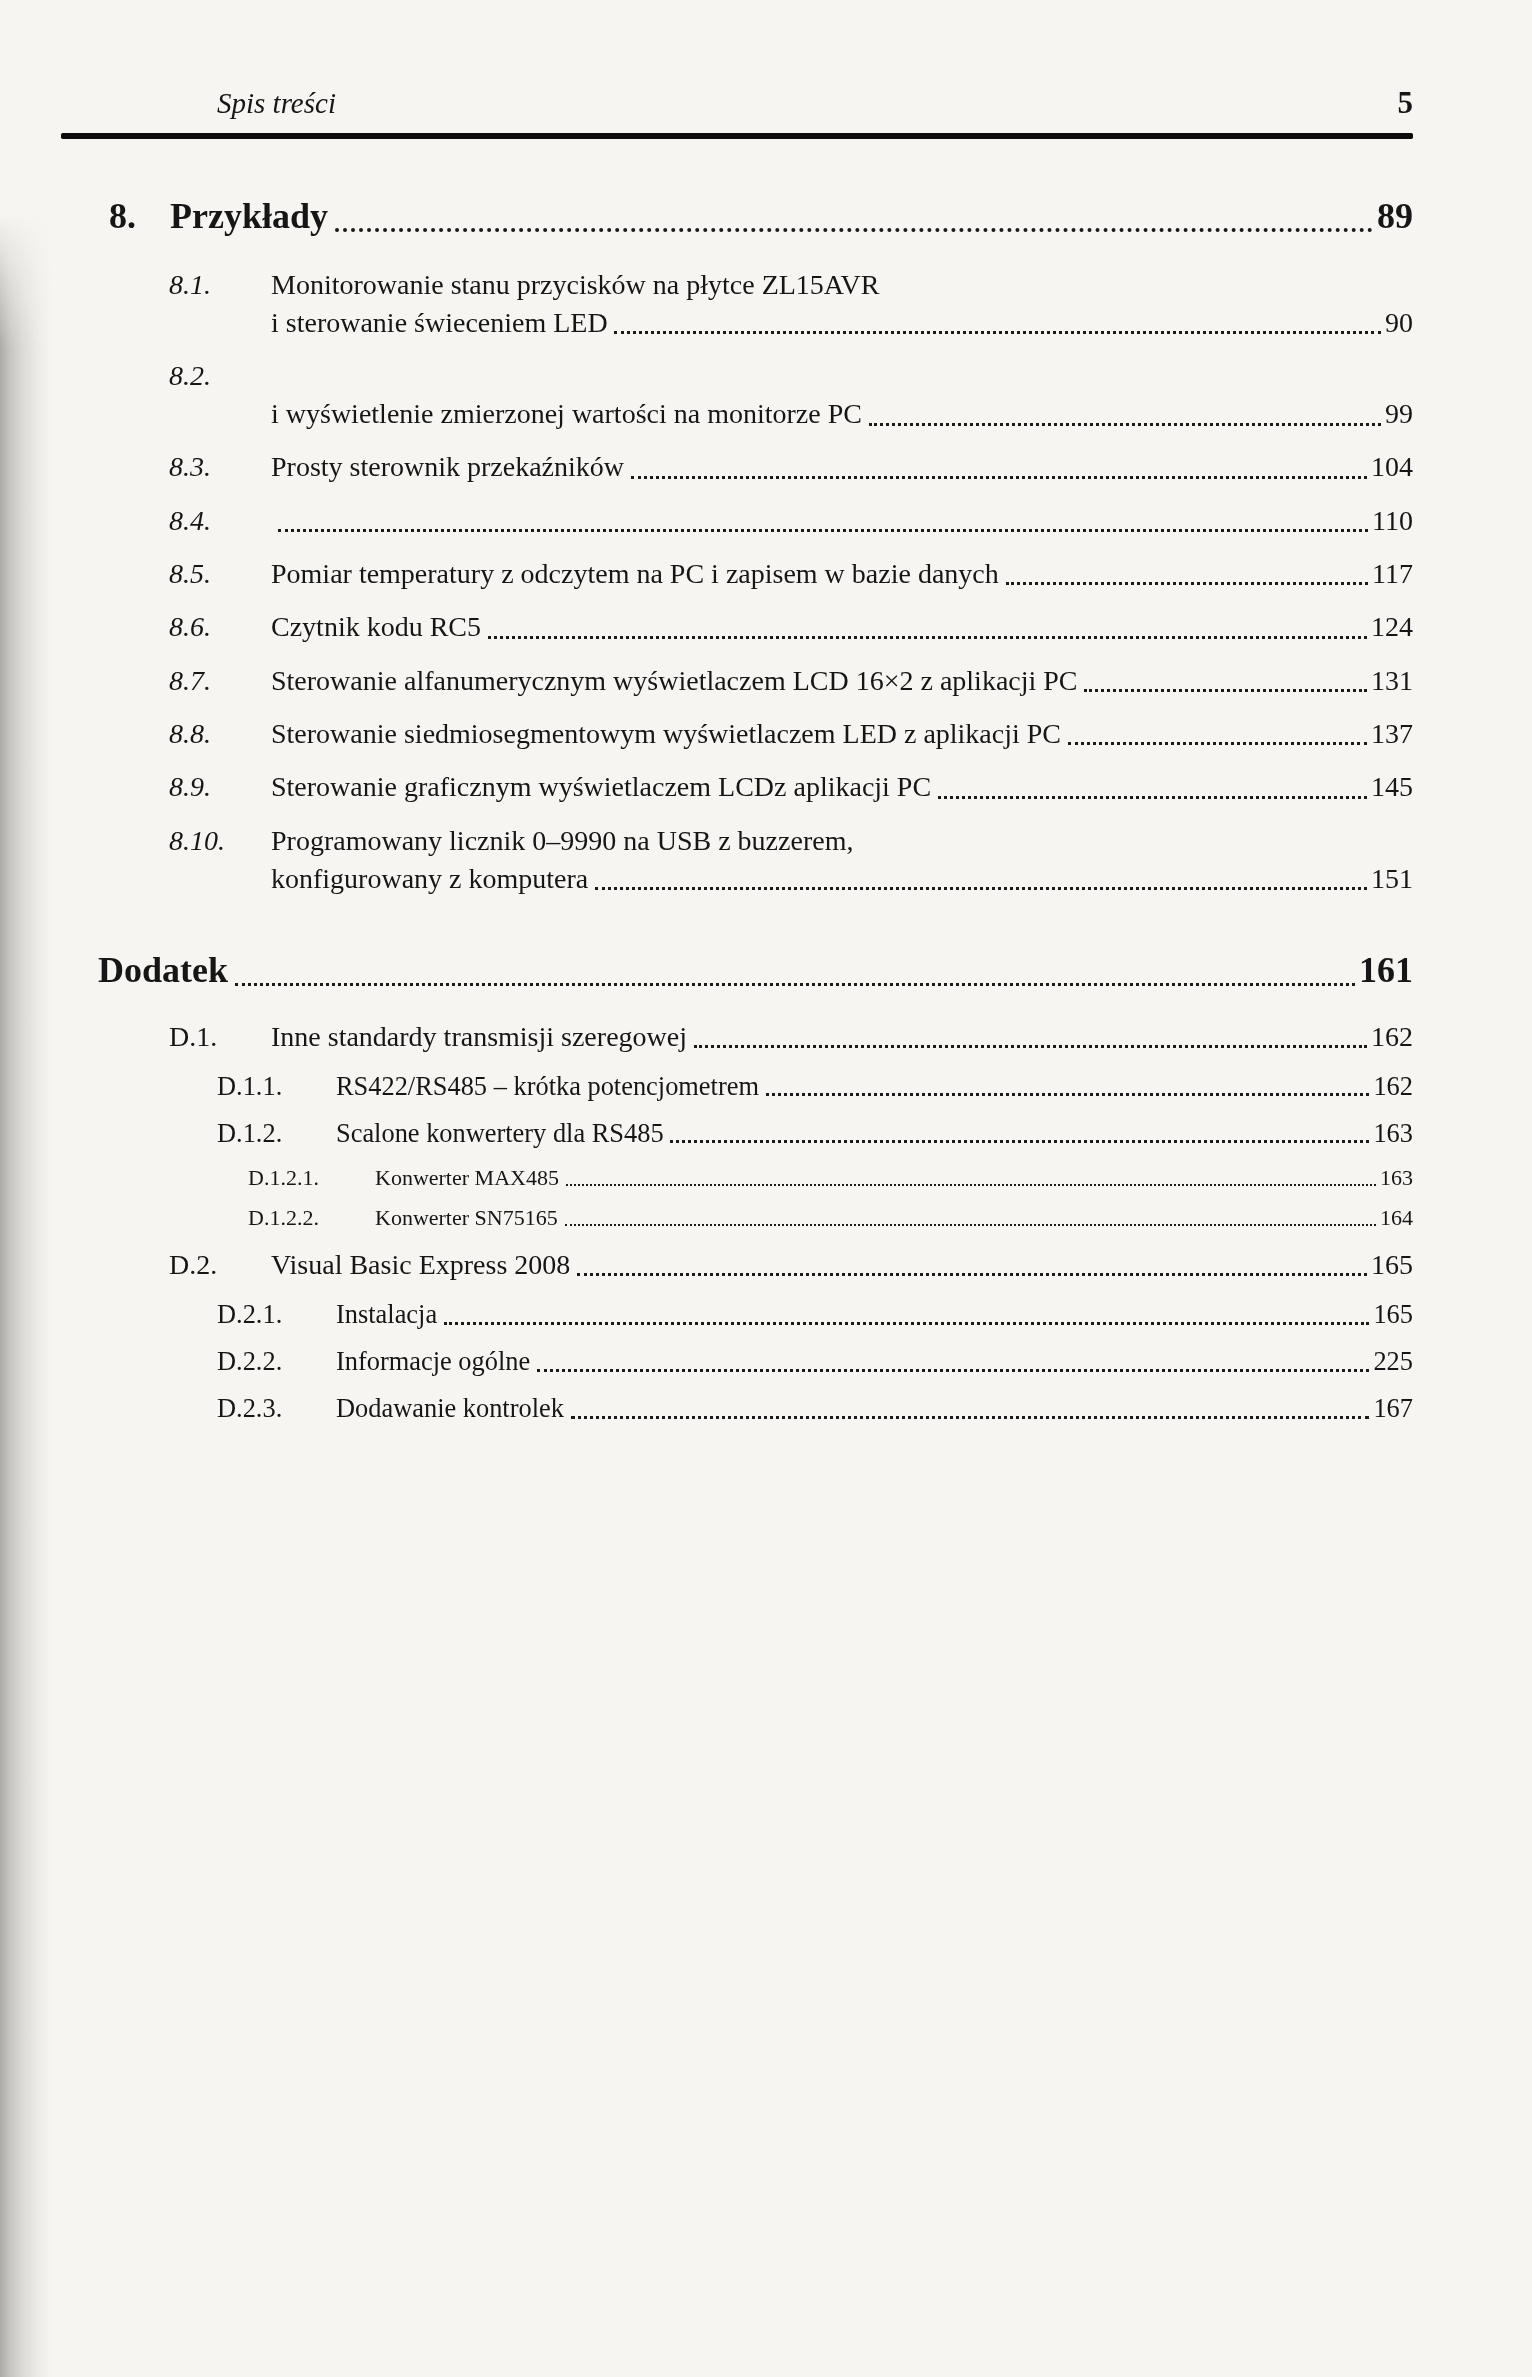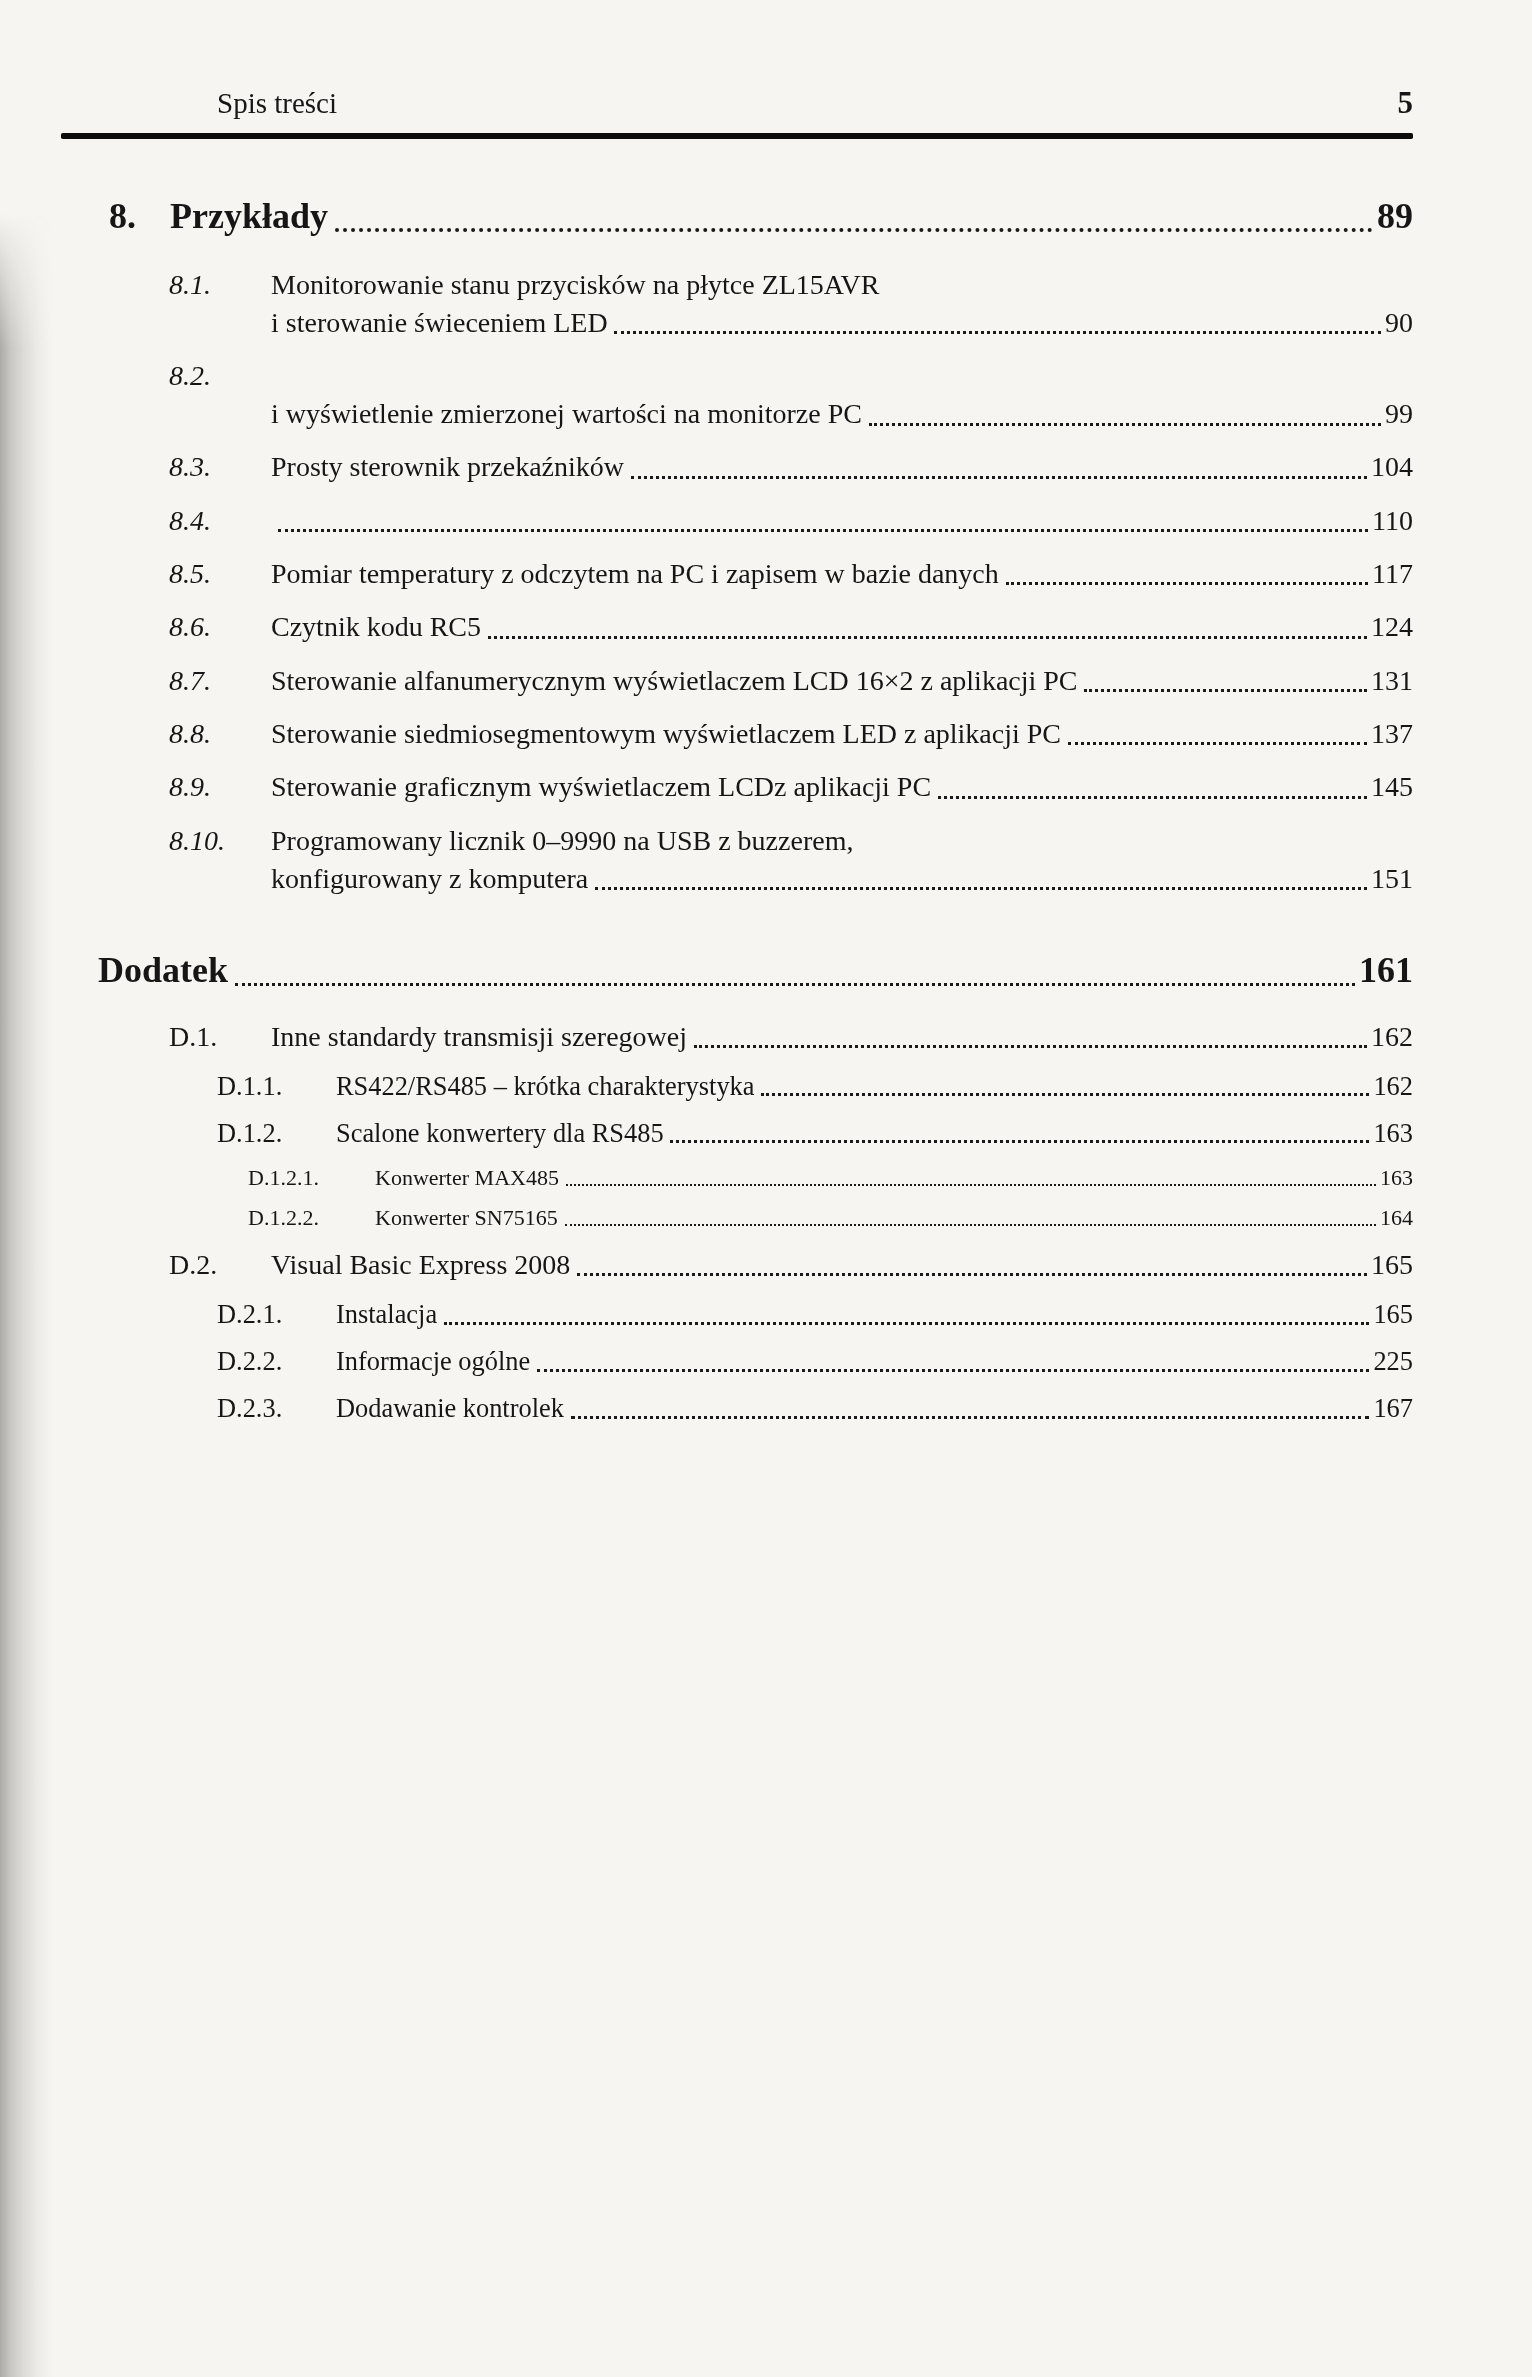--- a/index.html
+++ b/index.html
@@ -42,20 +42,21 @@
   }
   
   .hdr {
     display: flex;
     justify-content: space-between;
     align-items: baseline;
     line-height: 41px;
   }
   .hdr-title {
     margin-left: 217px;
+    font-style: italic;
     font-size: 29px;
   }
   .hdr-num {
     font-weight: bold;
     font-size: 31px;
   }
   .rule {
     margin-left: 61px;
     margin-top: 8.5px;
     height: 6.8px;
@@ -272,21 +273,21 @@
 
       <div class="row ap1">
         <span class="num">D.1.</span>
         <span class="ttl">Inne standardy transmisji szeregowej</span>
         <span class="leader"></span>
         <span class="pg">162</span>
       </div>
 
       <div class="row ap2">
         <span class="num">D.1.1.</span>
-        <span class="ttl">RS422/RS485 – krótka charakterystyka</span>
+        <span class="ttl">RS422/RS485 – krótka potencjometrem</span>
         <span class="leader"></span>
         <span class="pg">162</span>
       </div>
 
       <div class="row ap2">
         <span class="num">D.1.2.</span>
         <span class="ttl">Scalone konwertery dla RS485</span>
         <span class="leader"></span>
         <span class="pg">163</span>
       </div>

